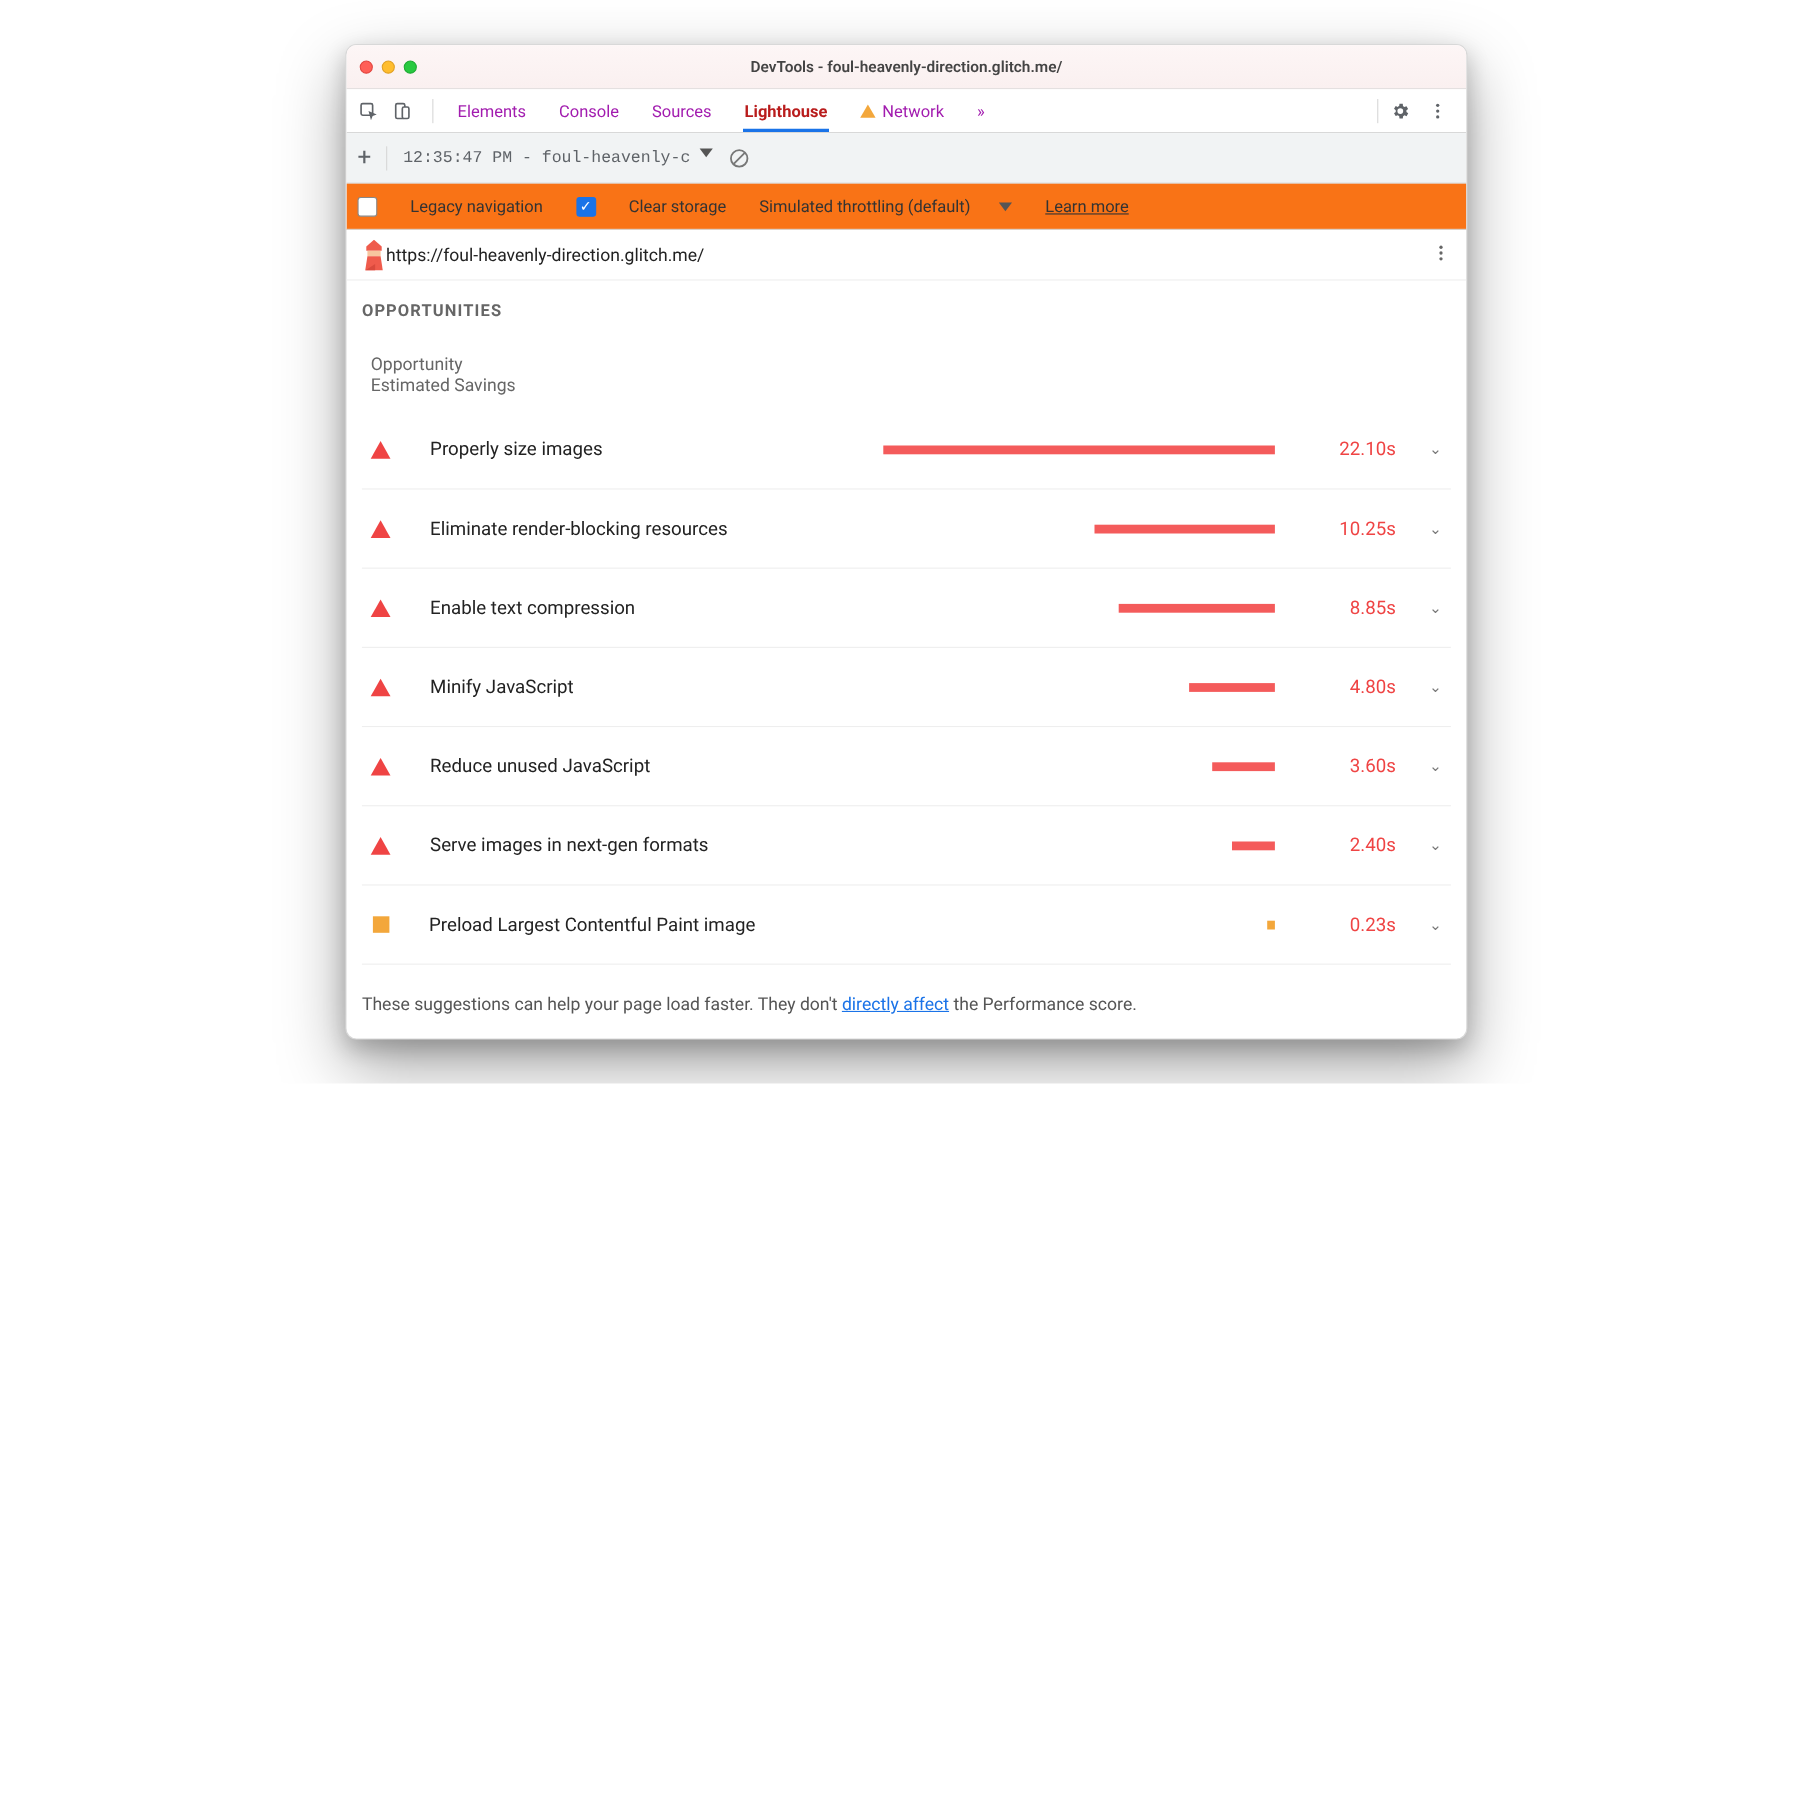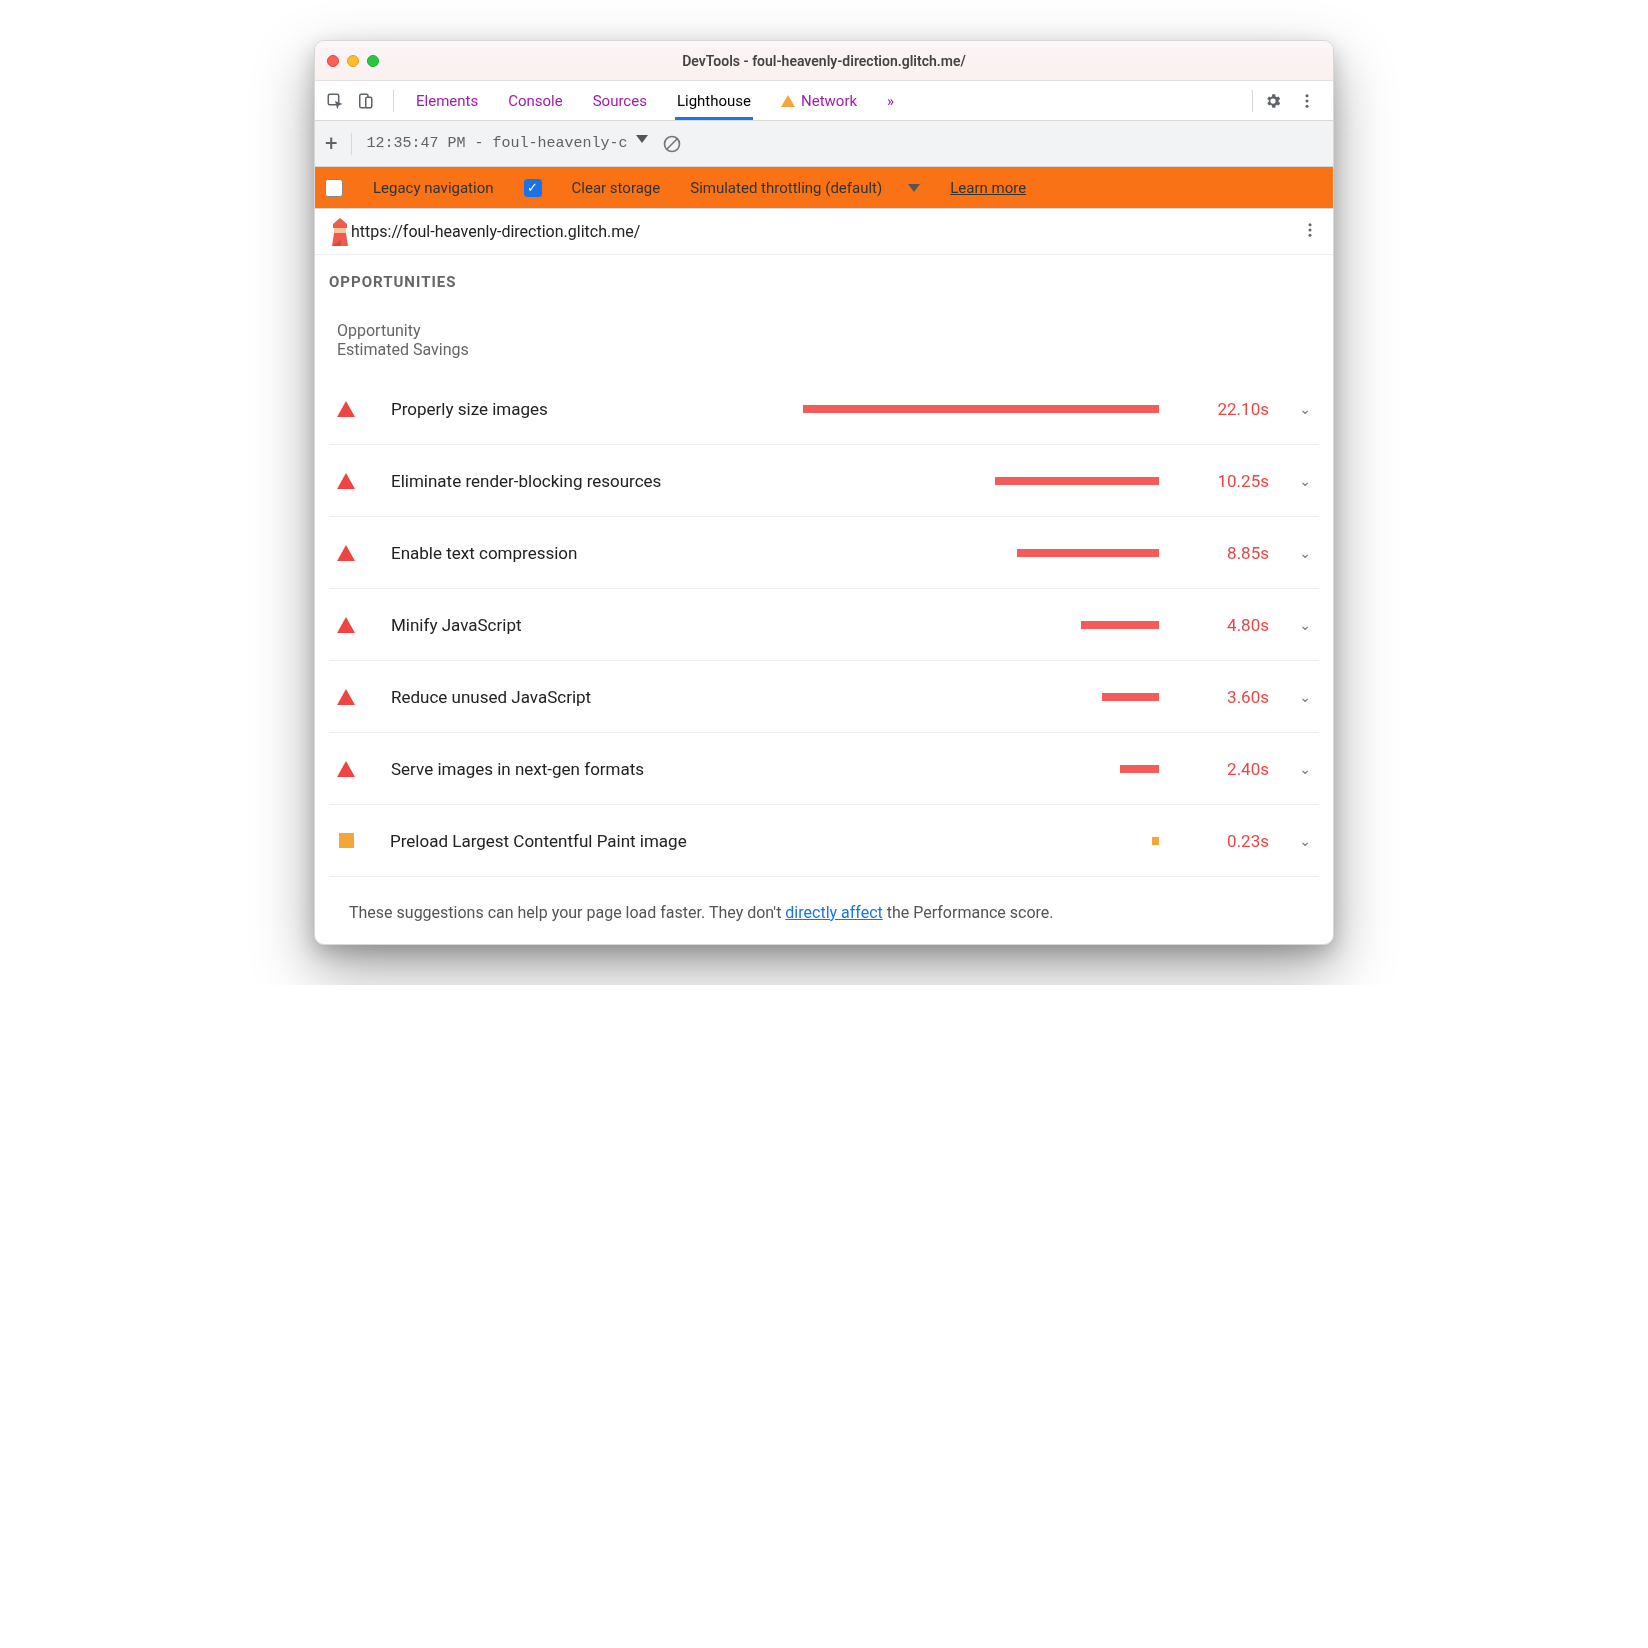--- a/index.html
+++ b/index.html
@@ -40,21 +40,21 @@
   .tabbar {
     display: flex; align-items: center; height: 40px;
     border-bottom: 1px solid #d8d8d8;
     padding: 0 6px; background: #fff;
   }
   .left-icons { display: flex; align-items: center; gap: 10px; padding: 0 10px 0 4px; }
   .ic { width: 20px; height: 20px; display:flex; align-items:center; justify-content:center; color:#5f6368; }
   .divider { width:1px; height:22px; background:#d8d8d8; margin: 0 8px; }
   .tabs { display:flex; align-items:center; gap: 26px; padding-left: 12px; flex:1; }
   .tab { font-size: 15px; color:#a21caf; padding: 10px 2px; cursor:pointer; display:flex; align-items:center; gap:6px; }
-  .tab.active { color:#000000; box-shadow: inset 0 -3px 0 #1a73e8; font-weight:400; }
+  .tab.active { color:#b91c1c; box-shadow: inset 0 -3px 0 #1a73e8; font-weight:700; }
   .right-icons { display:flex; align-items:center; gap:14px; padding: 0 10px; }
   .toolbar2 {
     display:flex; align-items:center; height:46px;
     border-bottom:1px solid #d8d8d8; background:#f1f3f4; padding:0 10px; gap:14px;
   }
   .plus { font-size:22px; color:#5f6368; }
   .report-select {
     font-size:15px; color:#5f6368; background:#fff0; border:none;
     display:flex; gap:8px;font-family:Liberation Mono, monospace;
   }
@@ -97,21 +97,21 @@
   .sq {
     width:15px; height:15px; background:#f3a73b; margin:0 14px 0 10px;
   }
   .opp-label { font-size:17px; color:#222; flex: 0 0 390px; }
   .bar-track { flex:1; height:8px; position:relative; margin-right:10px; }
   .bar { position:absolute; right:0; top:0; height:8px; background:#f45b5b; }
   .bar.amber { background:#f3a73b; }
   .savings { width:78px; text-align:right; font-size:17px; color:#ef4444; }
   .chev { width:28px; text-align:center; color:#777; font-size:14px; }
   .footer-note {
-    padding: 18px 14px 22px; font-size:16px; color:#555;margin-left:20px;
+    padding: 18px 14px 22px; font-size:16px; color:#555;
   }
   .footer-note a { color:#1a73e8; text-decoration:underline; }
   .divider-v { width:1px; height:22px; background:#d8d8d8; }
   .warn-tri {
     width:0;height:0;border-left:7px solid transparent;border-right:7px solid transparent;
     border-bottom:12px solid #f3a73b; position:relative;
   }
   .tri-down {
     width:0;height:0;border-left:6px solid transparent;border-right:6px solid transparent;
     border-top:8px solid #555; display:inline-block;

